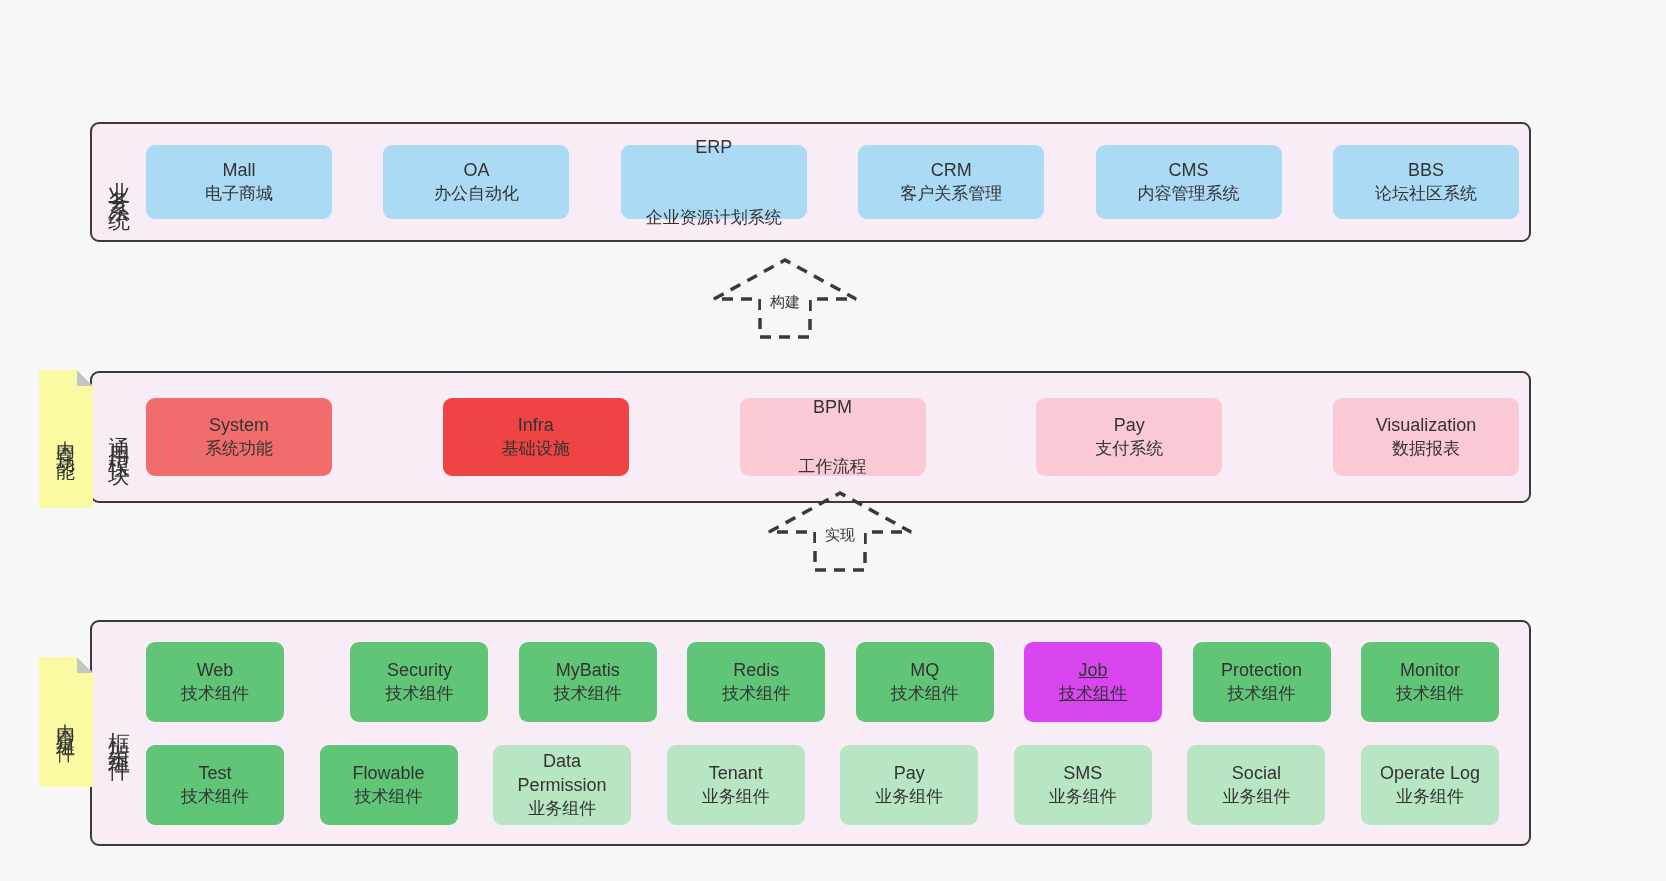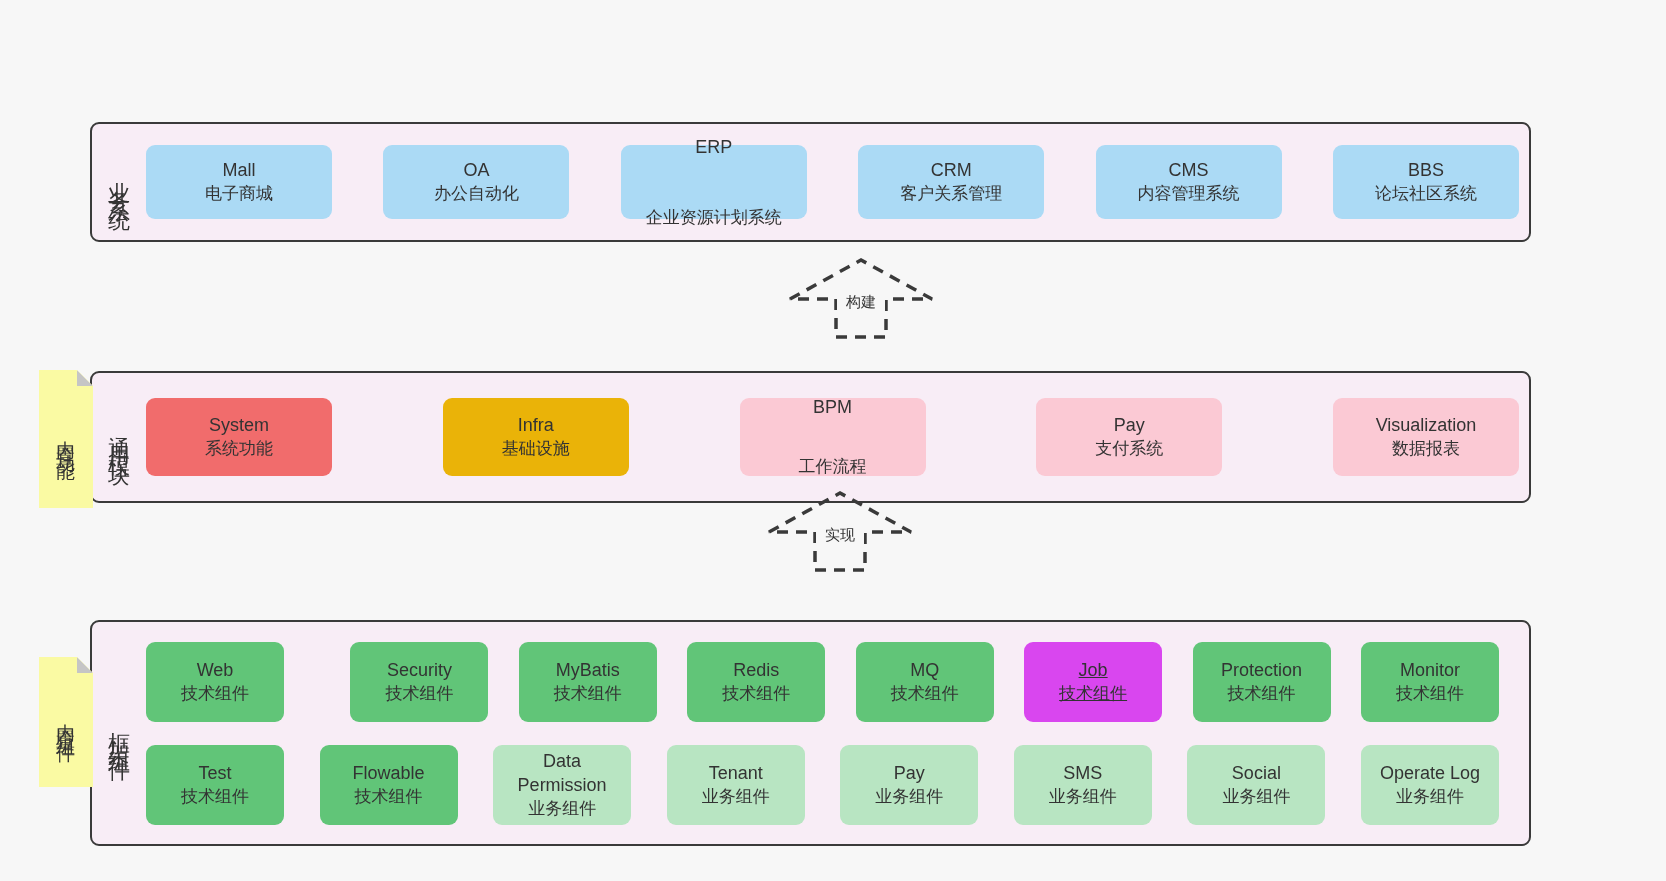--- a/index.html
+++ b/index.html
@@ -46,21 +46,21 @@
     font-size:19px;letter-spacing:7px;line-height:1;
     clip-path:polygon(0 0,calc(100% - 16px) 0,100% 16px,100% 100%,0 100%);
   }
   #panel-modules .tab{top:-3px;height:138px;}
   #panel-components .tab{top:35px;height:130px;}
   .tab-fold{
     position:absolute;top:0;right:0;width:16px;height:16px;
     clip-path:polygon(0 0,100% 100%,0 100%);
   }
   .arrow-wrap{position:absolute;width:150px;height:86px;}
-  #arrow-build{left:786px;top:255px;}
+  #arrow-build{left:710px;top:255px;}
   #arrow-implement{left:765px;top:488px;}
   .arrow-wrap svg{display:block;width:100%;height:100%;}
   .arrow-label-text{font-size:15px;font-family:"Liberation Sans","DejaVu Sans",sans-serif;}
 </style>
 </head>
 <body style="background: rgb(247, 247, 247); color: rgb(51, 51, 51);">
 
 <section class="panel" id="panel-business" style="background: rgb(248, 237, 246); border-color: rgb(58, 58, 58);">
   <div class="side-label">业务系统</div>
   <div class="boxes-area">
@@ -103,21 +103,21 @@
   <div class="tab" style="background: rgb(250, 250, 163);">
     <span>内置功能</span>
     <i class="tab-fold" style="background: rgb(197, 197, 197);"></i>
   </div>
   <div class="side-label">通用模块</div>
   <div class="boxes-area">
       <div class="box w-lg" style="background: rgb(241, 108, 108);">
         <div class="box-en">System</div>
         <div class="box-cn">系统功能</div>
       </div>
-      <div class="box w-lg" style="background: #eab308;">
+      <div class="box w-lg" style="background: #ef4444;">
         <div class="box-en">Infra</div>
         <div class="box-cn">基础设施</div>
       </div>
       <div class="box w-lg" style="background: rgb(251, 201, 212); gap: 36px;">
         <div class="box-en">BPM</div>
         <div class="box-cn">工作流程</div>
       </div>
       <div class="box w-lg" style="background: rgb(251, 201, 212);">
         <div class="box-en">Pay</div>
         <div class="box-cn">支付系统</div>

